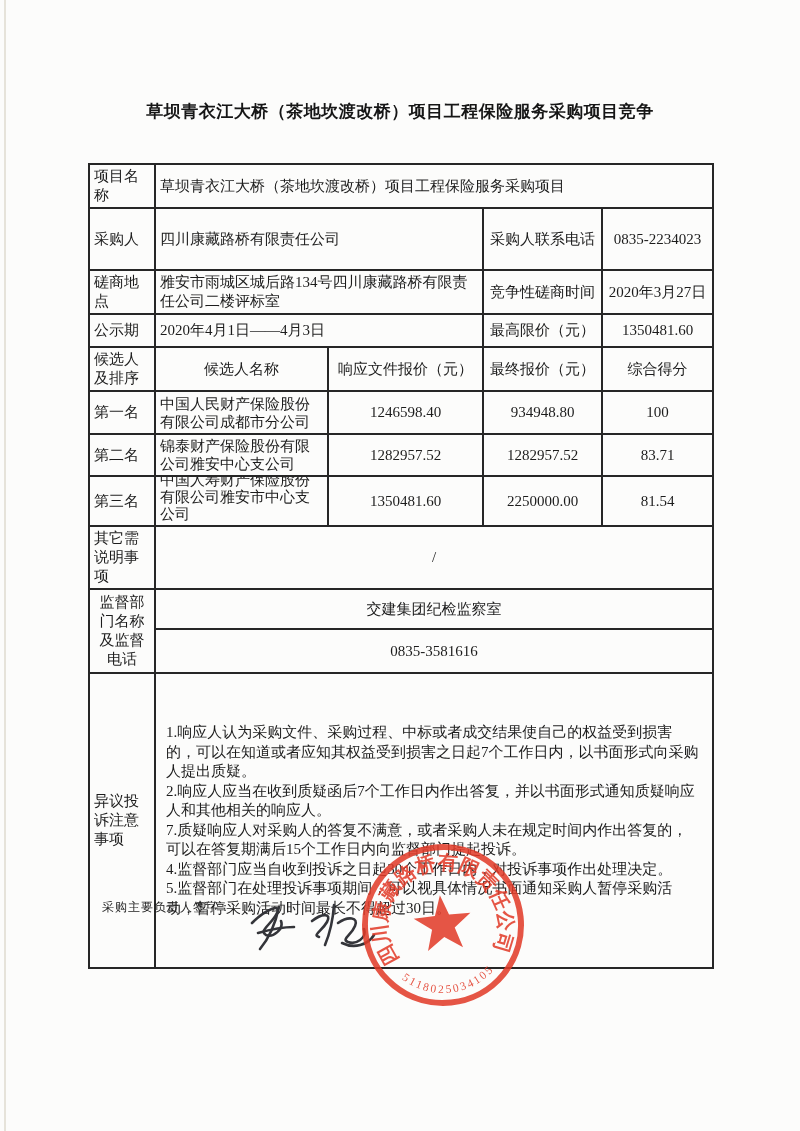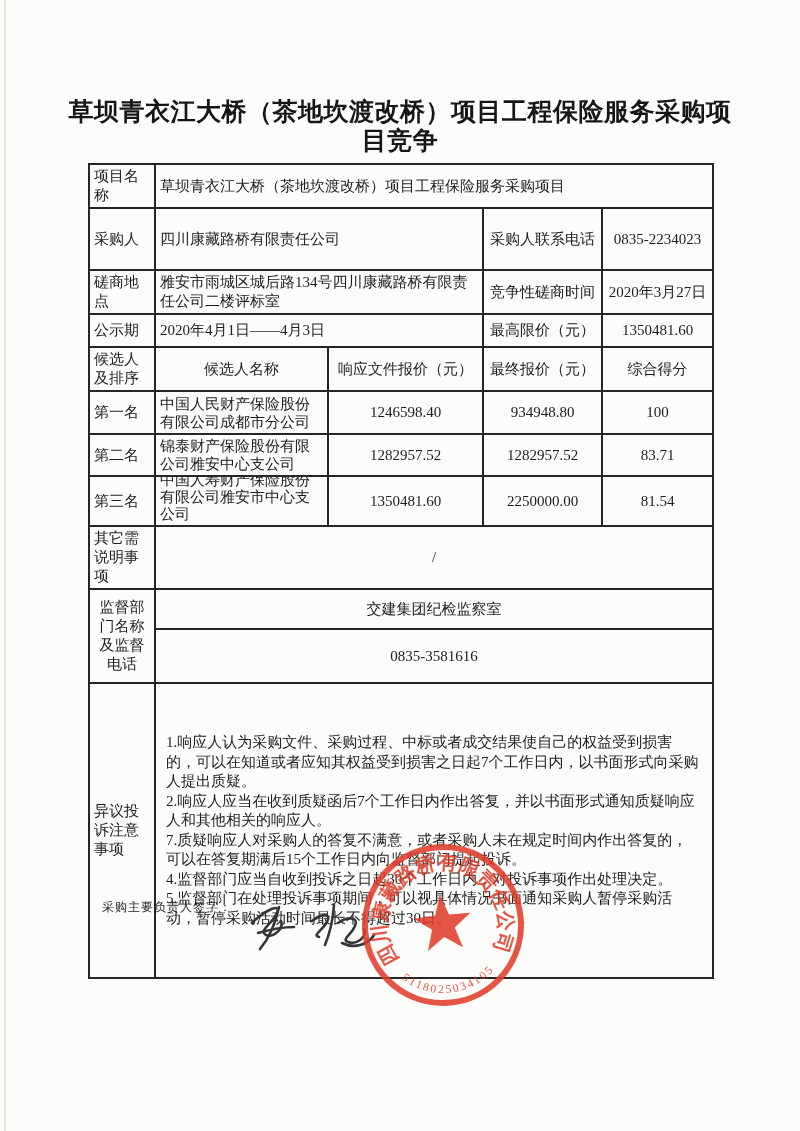--- a/index.html
+++ b/index.html
@@ -14,21 +14,21 @@
   }
   .scan-edge{
     position:absolute;left:4px;top:0;width:2px;height:1131px;
     background:#e6e3da;
   }
   .doc-title{
     position:absolute;top:97px;left:60px;width:680px;
     text-align:center;
     font-family:"Liberation Sans", sans-serif;
     font-weight:bold;
-    font-size:25px;line-height:29px;
+    font-size:17px;line-height:29px;
     letter-spacing:0.5px;
     color:#161616;
   }
   table.main{
     position:absolute;left:88px;top:163px;
     width:624px;
     border-collapse:collapse;
     table-layout:fixed;
   }
   table.main td{
@@ -137,21 +137,21 @@
       <td class="ctr">81.54</td>
     </tr>
     <tr style="height:40px">
       <td class="lbl">其它需说明事项</td>
       <td class="ctr" colspan="4">/</td>
     </tr>
     <tr style="height:40px">
       <td class="lblc" rowspan="2">监督部门名称及监督电话</td>
       <td class="ctr" colspan="4">交建集团纪检监察室</td>
     </tr>
-    <tr style="height:54px">
+    <tr style="height:44px">
       <td class="ctr" colspan="4">0835-3581616</td>
     </tr>
     <tr style="height:295px">
       <td class="lbl">异议投诉注意事项</td>
       <td colspan="4">
         <div class="objection">
           <div>1.响应人认为采购文件、采购过程、中标或者成交结果使自己的权益受到损害的，可以在知道或者应知其权益受到损害之日起7个工作日内，以书面形式向采购人提出质疑。</div>
           <div>2.响应人应当在收到质疑函后7个工作日内作出答复，并以书面形式通知质疑响应人和其他相关的响应人。</div>
           <div>7.质疑响应人对采购人的答复不满意，或者采购人未在规定时间内作出答复的，可以在答复期满后15个工作日内向监督部门提起投诉。</div>
           <div>4.监督部门应当自收到投诉之日起30个工作日内，对投诉事项作出处理决定。</div>

